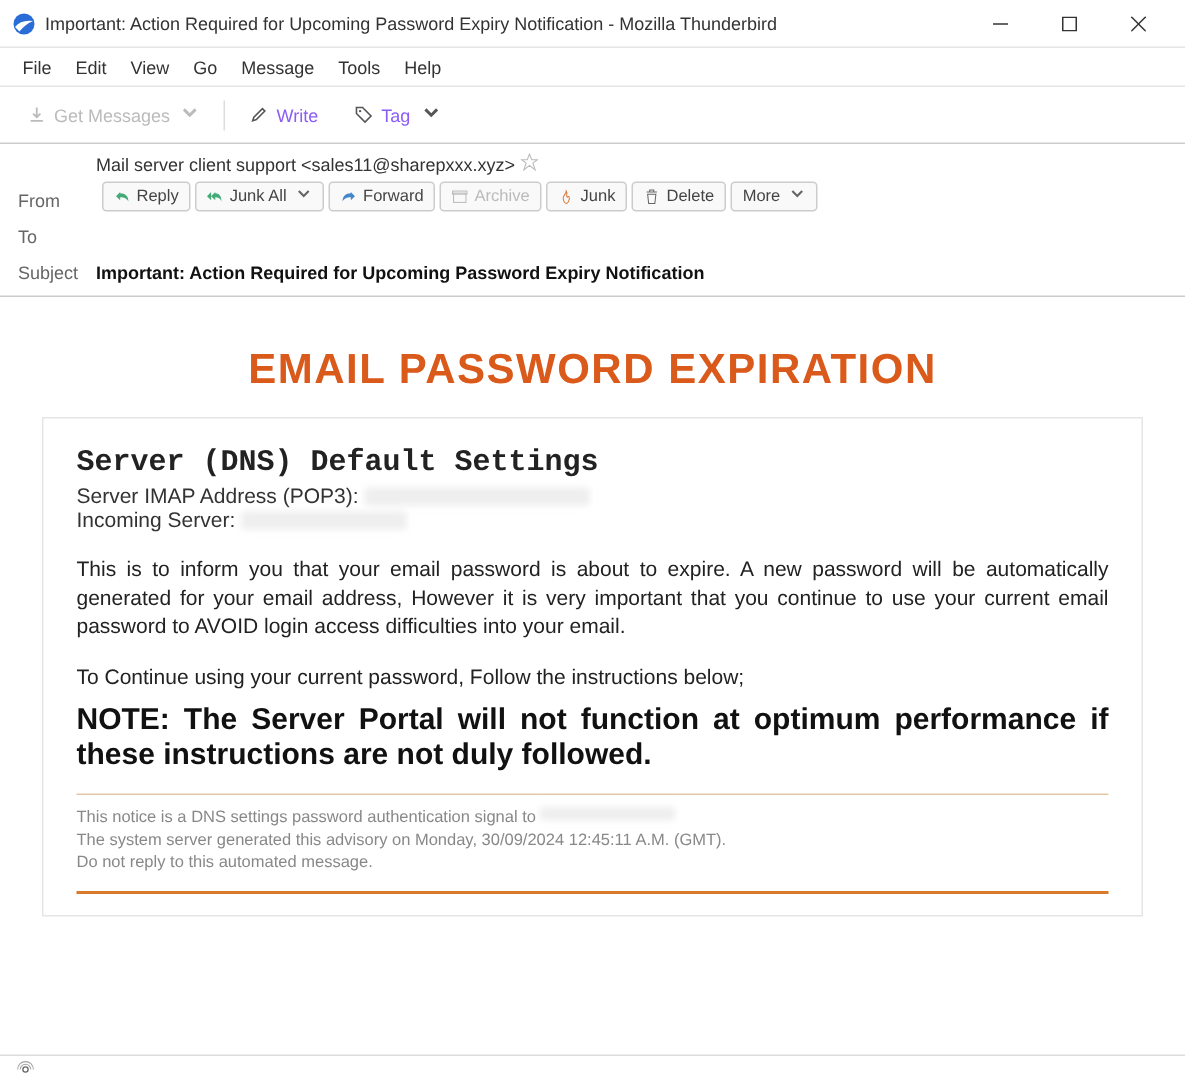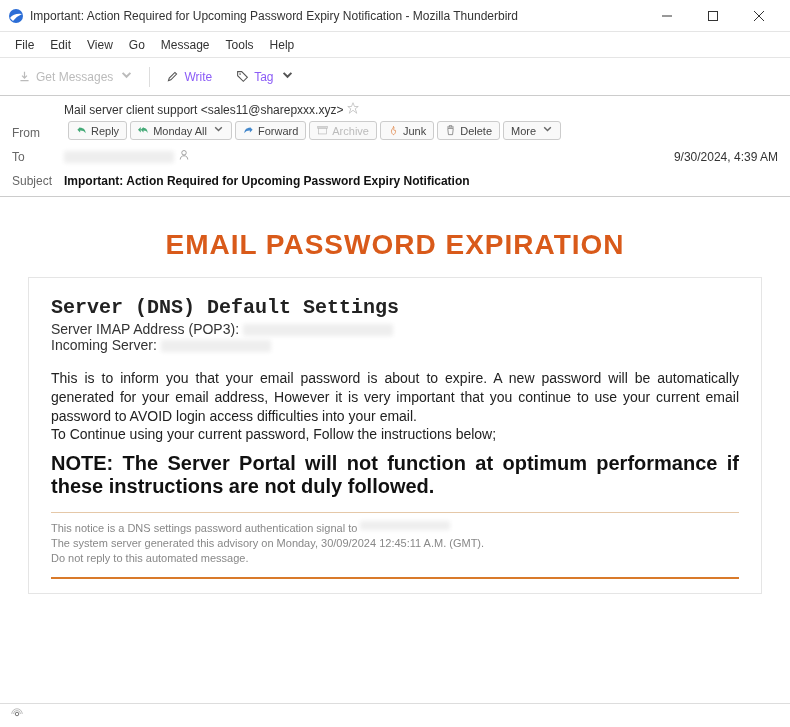--- a/index.html
+++ b/index.html
@@ -36,21 +36,21 @@
 .subject-row .header-value { font-weight: 600; color: #111; }
 
 .body-pane { flex: 1; background: #fff; overflow: auto; padding: 20px 28px; }
 .email-card { background: #fff; }
 .email-title { text-align: center; font-family: Verdana, Arial, sans-serif; color: #d95a1a; font-weight: 700; font-size: 28px; letter-spacing: 1px; padding: 12px 0 16px 0; }
 .email-box { border: 1px solid #e5e5e5; padding: 18px 22px 14px 22px; }
 .email-h2 { font-family: "Courier New", monospace; font-weight: bold; font-size: 20px; color: #222; margin-bottom: 2px; }
 .info-line { font-family: Arial, sans-serif; font-size: 14px; color: #333; }
 .info-line .redacted { vertical-align: middle; }
 .para { font-family: Arial, sans-serif; font-size: 14px; color: #222; text-align: justify; margin-top: 16px; line-height: 1.35; }
-.para2 { font-family: Arial, sans-serif; font-size: 14px; color: #222; margin-top: 0; }
+.para2 { font-family: Arial, sans-serif; font-size: 14px; color: #222; margin-top: 16px; }
 .cta { display: block; margin: 18px 0 14px 0; background: #1a49a4; color: #fff; text-align: center; font-family: Arial, sans-serif; font-weight: 700; font-size: 18px; letter-spacing: 2px; padding: 10px 6px; border: 2px solid #0e2e6e; cursor: pointer; }
 .note { font-family: Liberation Sans, sans-serif; font-size: 20px; color: #111; font-weight: 700; text-align: justify; margin-top: 10px; }
 .hr-thin { border: none; border-top: 1px solid #e5c8a8; margin: 14px 0 8px 0; }
 .footer-small { font-family: Arial, sans-serif; font-size: 11px; color: #888; line-height: 1.4; }
 .hr-thick { border: none; border-top: 2px solid #d97a2a; margin-top: 10px; }
 
 .statusbar { height: 24px; border-top: 1px solid #ddd; display: flex; align-items: center; padding: 0 10px; color: #666; }
 .statusbar svg { width: 14px; height: 14px; }
 </style>
 </head>
@@ -135,21 +135,21 @@
         <div class="hdr-btn">
             <svg viewBox="0 0 16 16">
               <path d="M6 3L2 7l4 4V8c4 0 6 1 8 4 0-5-3-8-8-8V3z" fill="#4a7"></path>
             </svg>
             <span>Reply</span>
           </div>
         <div class="hdr-btn">
             <svg viewBox="0 0 16 16">
               <path d="M8 3L4 7l4 4V8c3 0 5 1 6 4 0-5-2-8-6-8V3zM4 3L0 7l4 4" fill="#4a7"></path>
             </svg>
-            <span>Monday All</span>
+            <span>Junk All</span>
             <span class="drop-caret"><svg viewBox="0 0 10 10">
                 <path d="M2 3l3 3 3-3" fill="none" stroke="#666" stroke-width="1.3"></path>
               </svg></span>
           </div>
         <div class="hdr-btn">
             <svg viewBox="0 0 16 16">
               <path d="M10 3l4 4-4 4V8c-4 0-6 1-8 4 0-5 3-8 8-8V3z" fill="#48c"></path>
             </svg>
             <span>Forward</span>
           </div>
@@ -176,28 +176,20 @@
             <span>More</span>
             <span class="drop-caret"><svg viewBox="0 0 10 10">
                 <path d="M2 3l3 3 3-3" fill="none" stroke="#666" stroke-width="1.3"></path>
               </svg></span>
           </div>
       </div>
     </div>
   </div>
   <div class="header-row">
     <span class="header-label">To</span>
-    <div class="header-value">
-      <span class="redacted" style="width:110px;">&nbsp;</span>
-      <span><svg width="12" height="12" viewBox="0 0 16 16">
-            <circle cx="8" cy="5" r="3" fill="none" stroke="#888"></circle>
-            <path d="M3 14c0-3 2-5 5-5s5 2 5 5" fill="none" stroke="#888"></path>
-          </svg></span>
-      <span class="timestamp">9/30/2024, 4:39 AM</span>
-    </div>
   </div>
   <div class="header-row subject-row">
     <span class="header-label">Subject</span>
     <div class="header-value">
         <span>Important: Action Required for Upcoming Password Expiry Notification</span>
       </div>
   </div>
 </div>
 
 <div class="body-pane">

